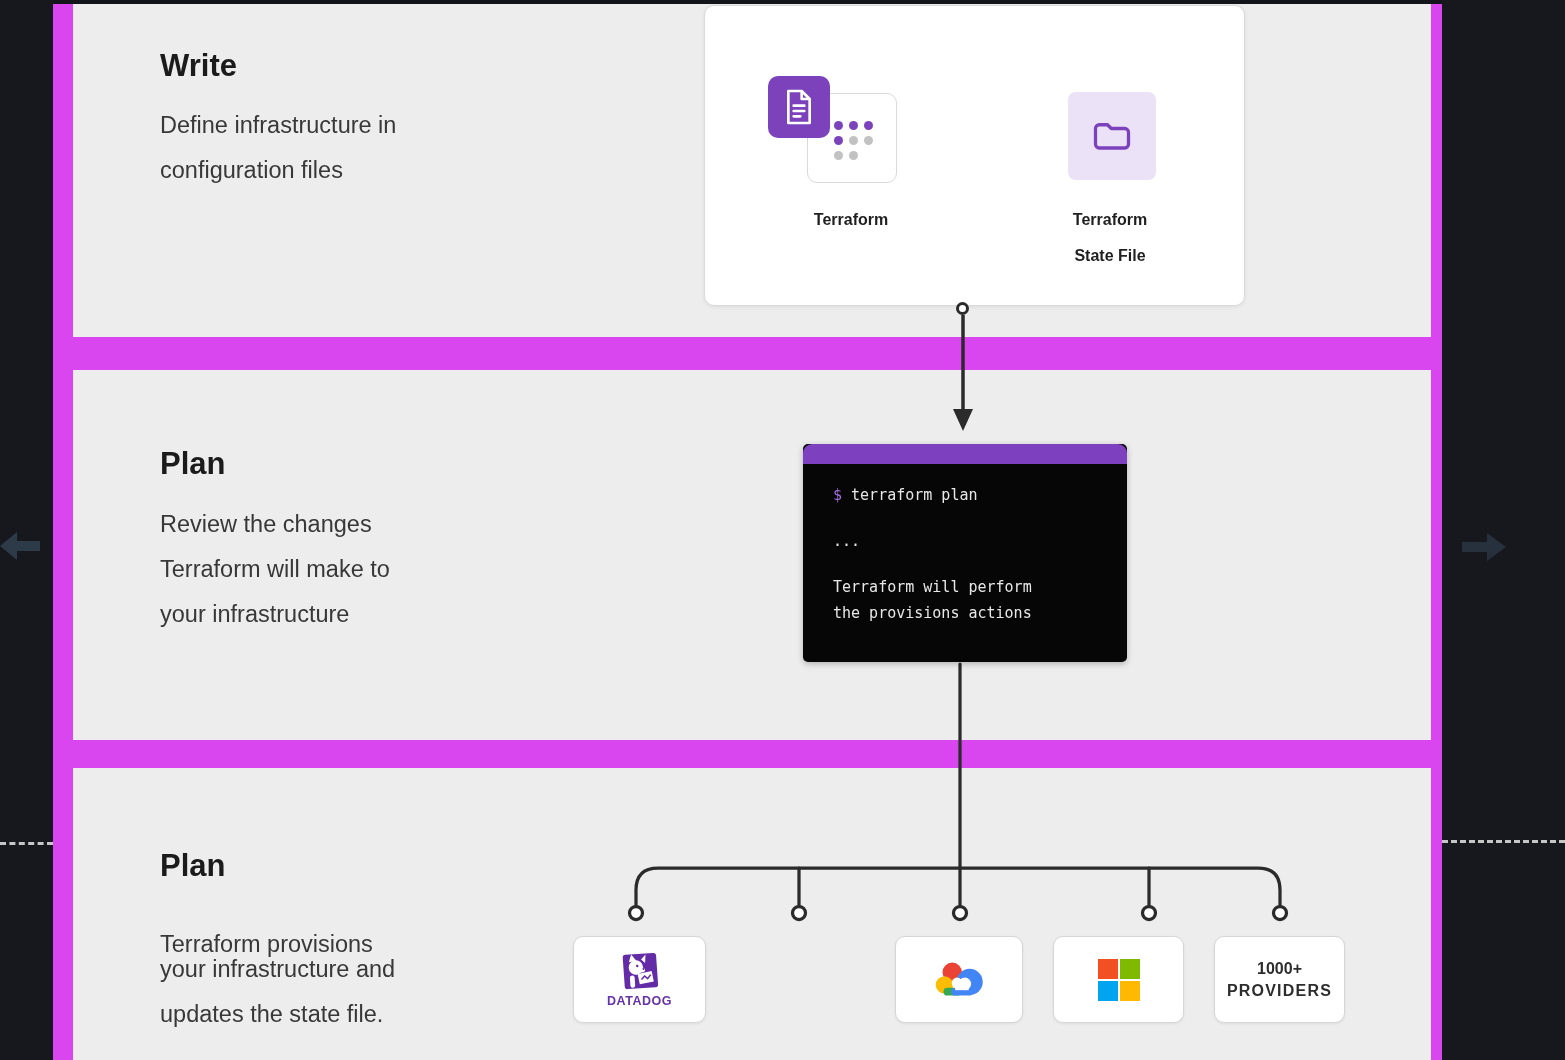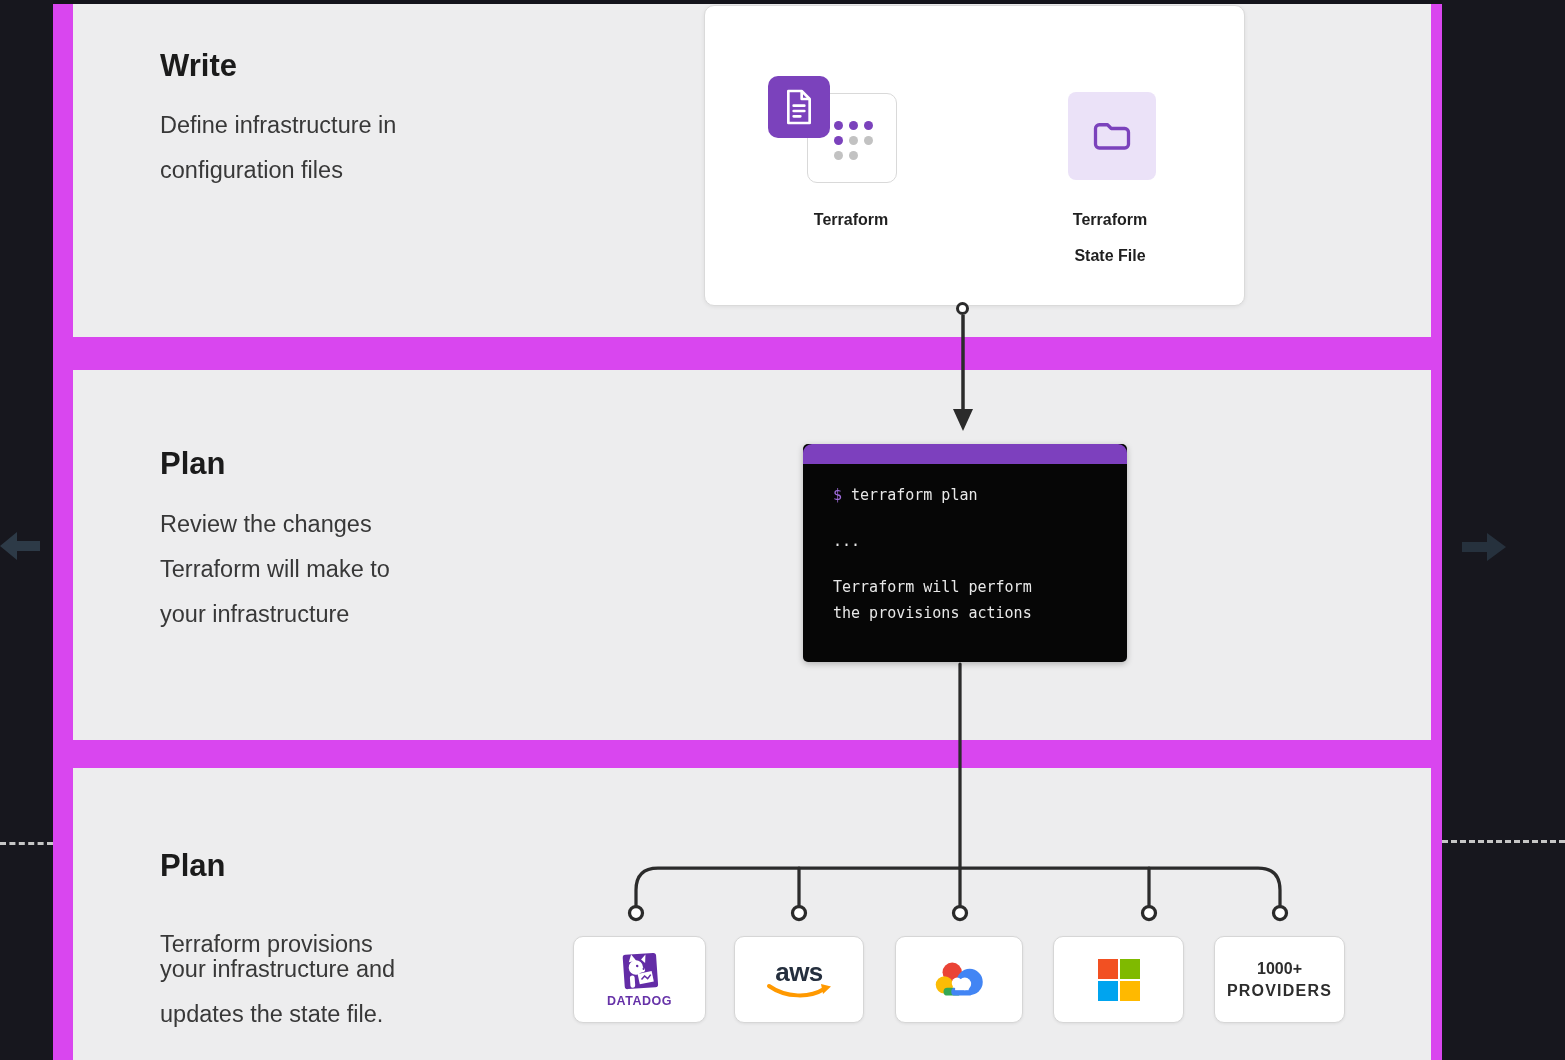--- a/index.html
+++ b/index.html
@@ -199,27 +199,20 @@
         <ellipse cx="25.5" cy="20" rx="4" ry="2.6" fill="#fff"></ellipse>
         <circle cx="28" cy="19" r="1.1" fill="#632ca6"></circle>
         <rect x="22" y="23" width="15" height="11" fill="#fff" transform="rotate(-8 29 28)"></rect>
         <polyline points="25,30 28.5,26.5 31.5,29.5 35,25.5" fill="none" stroke="#632ca6" stroke-width="1.6"></polyline>
         <rect x="13" y="25" width="5" height="13" rx="2.4" fill="#fff"></rect>
       </g>
     </svg>
     <div class="dd-word">DATADOG</div>
   </div>
 
-  <div class="provider-card aws">
-    <div class="aws-word">aws</div>
-    <svg width="66" height="16" viewBox="0 0 66 16">
-      <path d="M3 3 C 20 15, 44 15, 58 6" fill="none" stroke="#ff9900" stroke-width="4" stroke-linecap="round"></path>
-      <polygon points="55,1 65,3.5 57,11" fill="#ff9900"></polygon>
-    </svg>
-  </div>
 
   <div class="provider-card gcloud">
     <svg width="62" height="48" viewBox="0 0 64 48">
       <circle cx="25" cy="16" r="10" fill="#ea4335"></circle>
       <circle cx="17" cy="29" r="9" fill="#fbbc05"></circle>
       <rect x="16" y="32" width="18" height="8" rx="4" fill="#34a853"></rect>
       <circle cx="43" cy="26" r="13.5" fill="#4285f4"></circle>
       <rect x="24" y="32" width="22" height="8" rx="4" fill="#4285f4"></rect>
       <circle cx="30" cy="27" r="5.5" fill="#fff"></circle>
       <circle cx="38" cy="28" r="6.5" fill="#fff"></circle>

